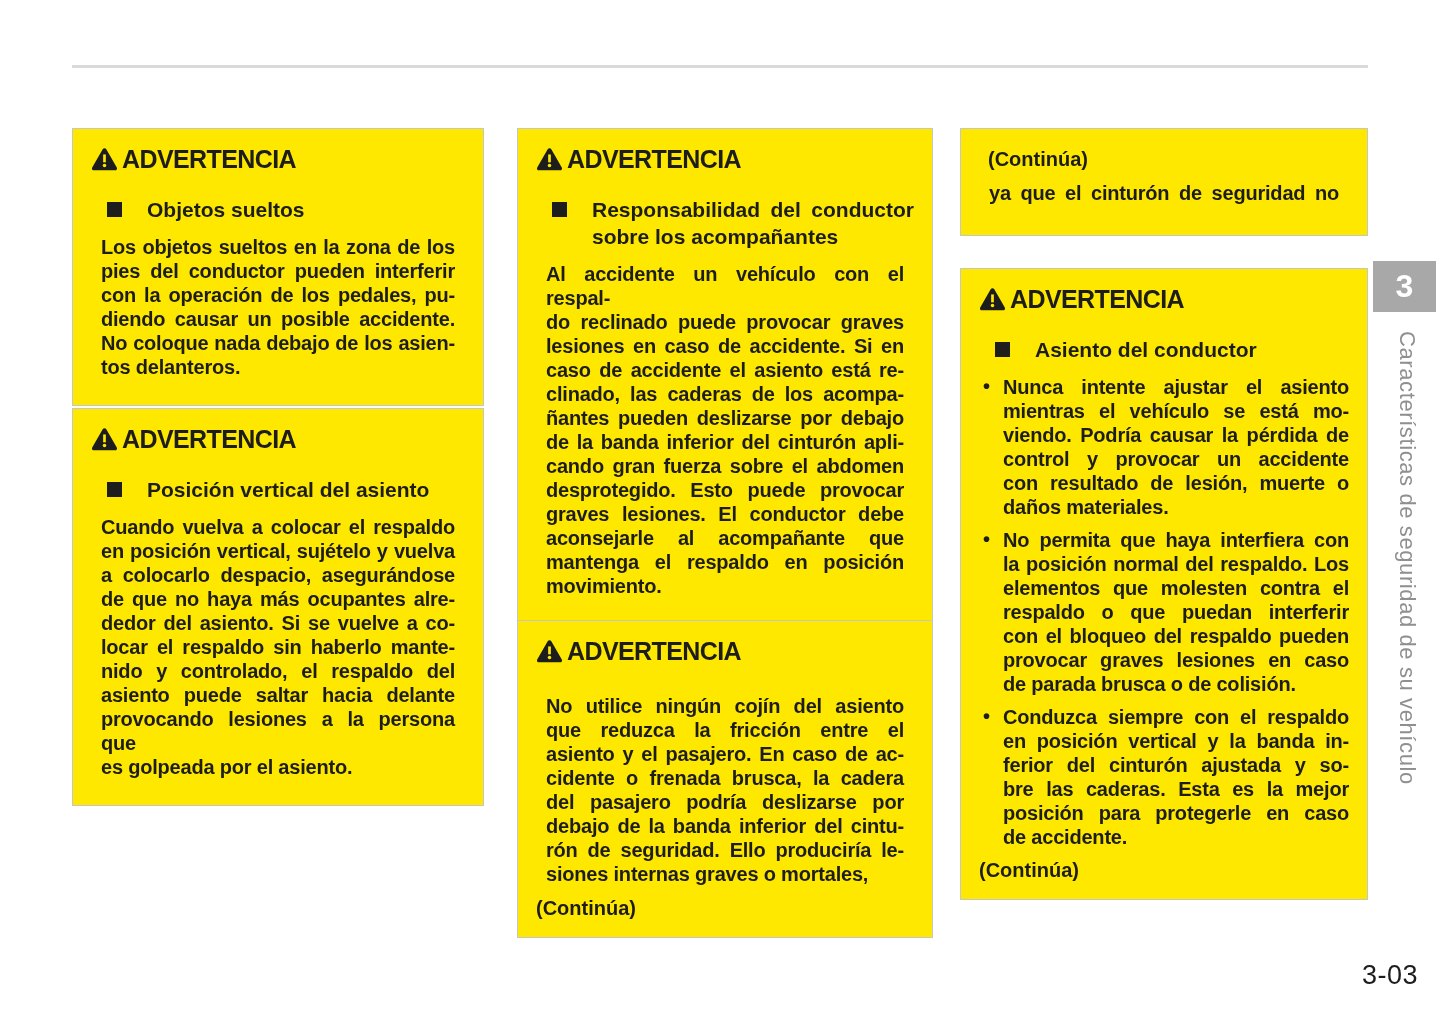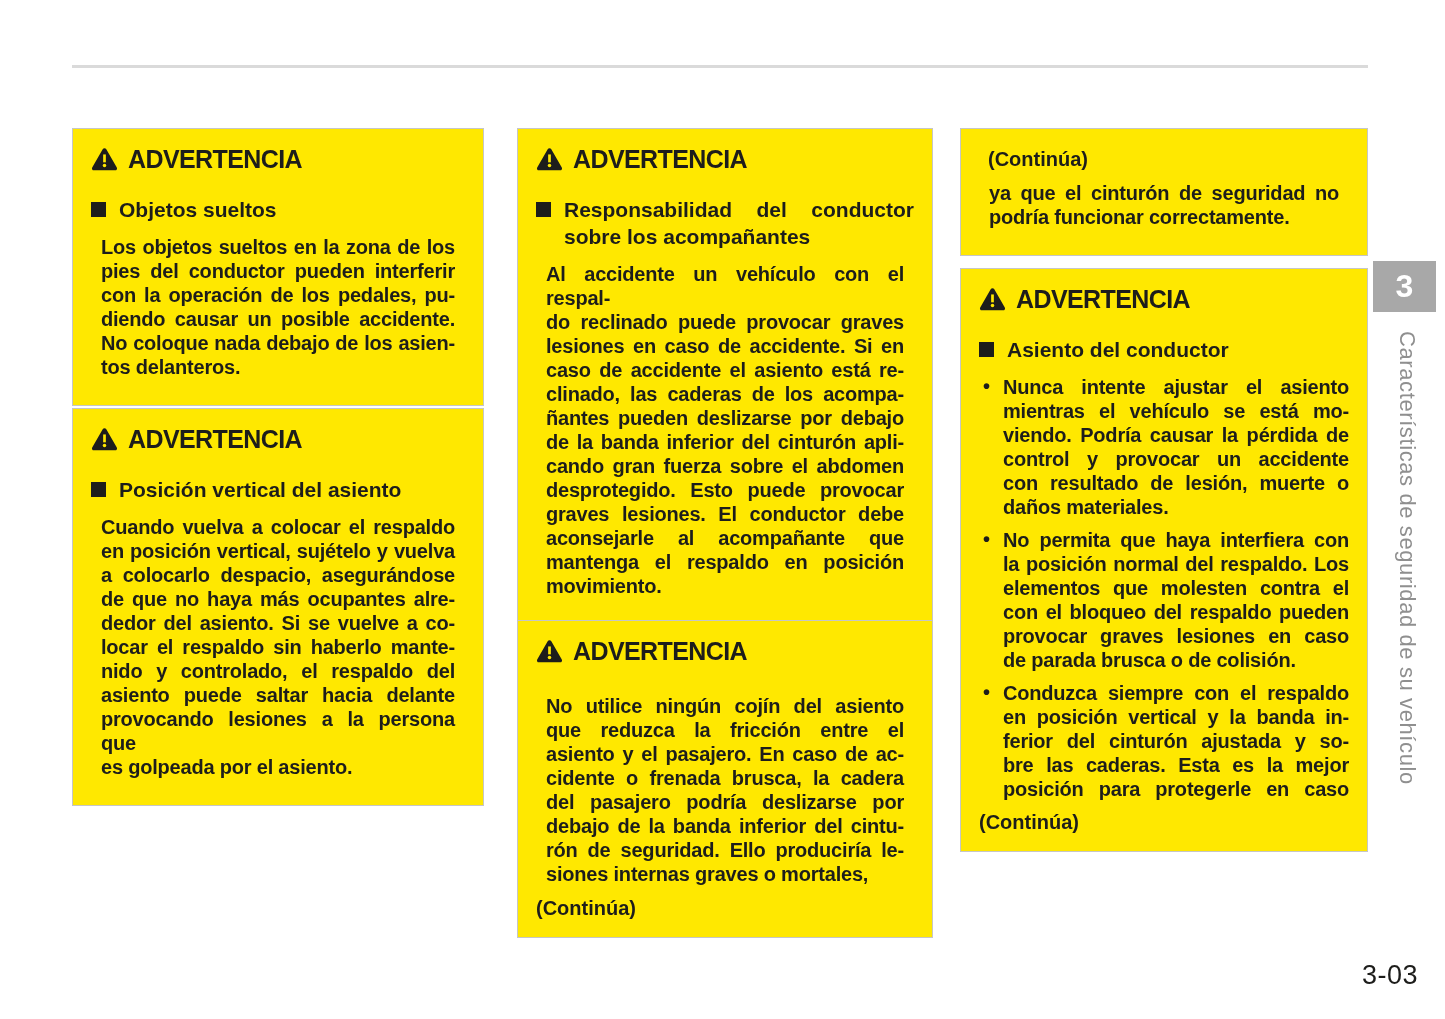--- a/index.html
+++ b/index.html
@@ -34,27 +34,27 @@
     font-weight:bold;
     color:var(--text);
   }
   #box0{left:72px;top:128px;width:412px;}
   #box1{left:72px;top:408px;width:412px;}
   #box2{left:517px;top:128px;width:416px;}
   #box3{left:517px;top:620px;width:416px;}
   #box4{left:960px;top:128px;width:408px;min-height:108px;}
   #box5{left:960px;top:268px;width:408px;}
 
-  .whead{display:flex;align-items:center;gap:10px;margin:3px 0 24px 0;}
+  .whead{display:flex;align-items:center;gap:4px;margin:3px 0 24px 0;}
   .no-sub .whead{margin-bottom:30px;}
   .wicon{width:27px;height:24px;flex:0 0 auto;}
   .wicon svg{display:block;width:27px;height:24px;}
   .wtitle{font-size:25px;letter-spacing:-0.6px;line-height:26px;}
 
-  .wsub{position:relative;padding-left:28px;font-size:21px;line-height:27px;margin:0 0 12px 0;}
+  .wsub{position:relative;padding-left:40px;font-size:21px;line-height:27px;margin:0 0 12px 16px;}
   .wsub .sq{position:absolute;left:0;top:6px;width:15px;height:15px;background:var(--text);}
 
   .line{font-size:20px;line-height:24px;letter-spacing:-0.2px;}
   .just{text-align:justify;text-align-last:justify;}
 
   .para{margin:10px;}
   .note + .para{margin-top:9px;}
 
   .bullet{position:relative;padding-left:24px;margin:0 0 9px 0;}
   .bullet:last-of-type{margin-bottom:0;}
@@ -191,21 +191,20 @@
         <div class="line just">debajo de la banda inferior del cintu-</div>
         <div class="line just">rón de seguridad. Ello produciría le-</div>
         <div class="line">siones internas graves o mortales,</div>
       </div>
       <div class="note">(Continúa)</div>
     </section>
   <section class="wbox no-sub" id="box4">
       <div class="note indent">(Continúa)</div>
       <div class="para">
         <div class="line just">ya que el cinturón de seguridad no</div>
-        <div class="line">podría funcionar correctamente.</div>
       </div>
     </section>
   <section class="wbox" id="box5">
       <div class="whead">
         <span class="wicon">
           <svg viewBox="0 0 26 23">
             <path d="M13 1.1c.72 0 1.38.38 1.74 1l10.1 17.5c.72 1.25-.18 2.8-1.62 2.8H2.78c-1.44 0-2.34-1.55-1.62-2.8L11.26 2.1c.36-.62 1.02-1 1.74-1z" fill="var(--text)"></path>
             <rect x="11.7" y="7.1" width="2.6" height="7.6" fill="var(--warning-bg)"></rect>
             <circle cx="13" cy="17.8" r="1.7" fill="var(--warning-bg)"></circle>
           </svg>
@@ -223,31 +222,33 @@
         <div class="line just">viendo. Podría causar la pérdida de</div>
         <div class="line just">control y provocar un accidente</div>
         <div class="line just">con resultado de lesión, muerte o</div>
         <div class="line">daños materiales.</div>
       </div>
       <div class="bullet">
         <span class="bm">•</span>
         <div class="line just">No permita que haya interfiera con</div>
         <div class="line just">la posición normal del respaldo. Los</div>
         <div class="line just">elementos que molesten contra el</div>
+        <div class="line just">respaldo o que puedan interferir</div>
         <div class="line just">con el bloqueo del respaldo pueden</div>
         <div class="line just">provocar graves lesiones en caso</div>
         <div class="line">de parada brusca o de colisión.</div>
       </div>
       <div class="bullet">
         <span class="bm">•</span>
         <div class="line just">Conduzca siempre con el respaldo</div>
         <div class="line just">en posición vertical y la banda in-</div>
         <div class="line just">ferior del cinturón ajustada y so-</div>
         <div class="line just">bre las caderas. Esta es la mejor</div>
         <div class="line just">posición para protegerle en caso</div>
+        <div class="line">de accidente.</div>
       </div>
       <div class="note">(Continúa)</div>
     </section>
 
   <div class="chapter-tab">3</div>
   <div class="sidebar-label">Características de seguridad de su vehículo</div>
   <div class="page-number">3-03</div>
 </main>
 
 </body></html>

